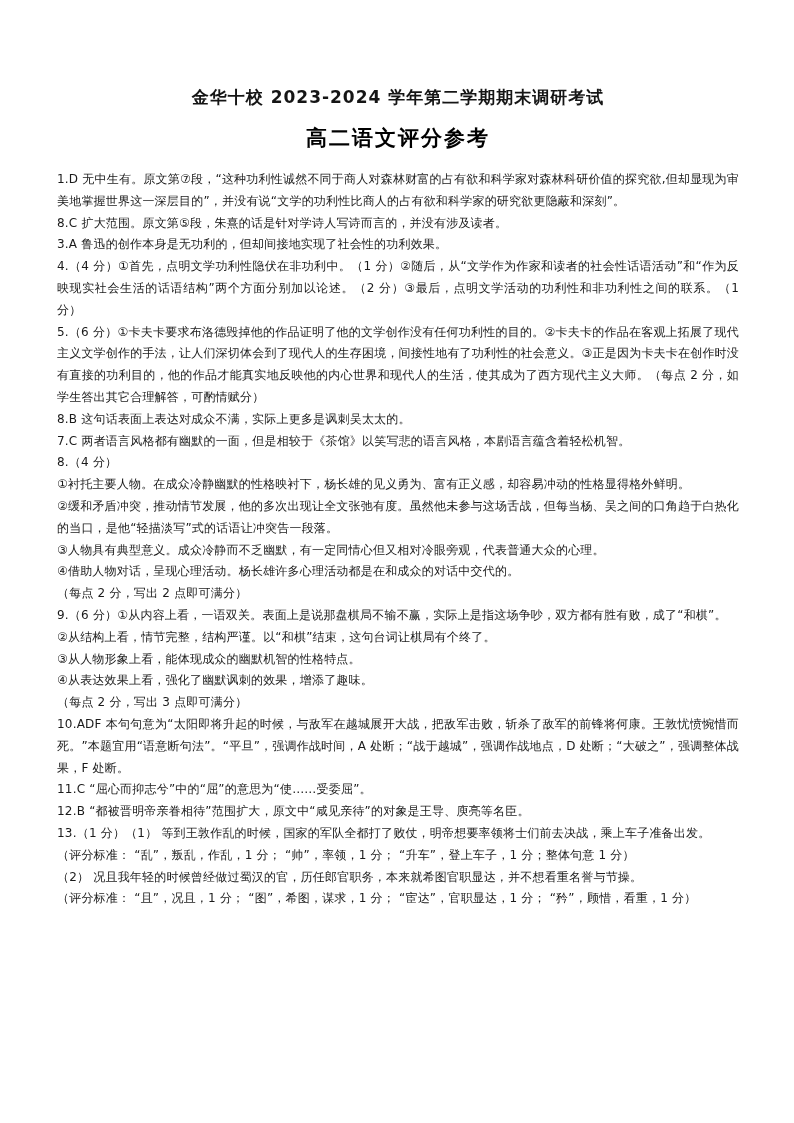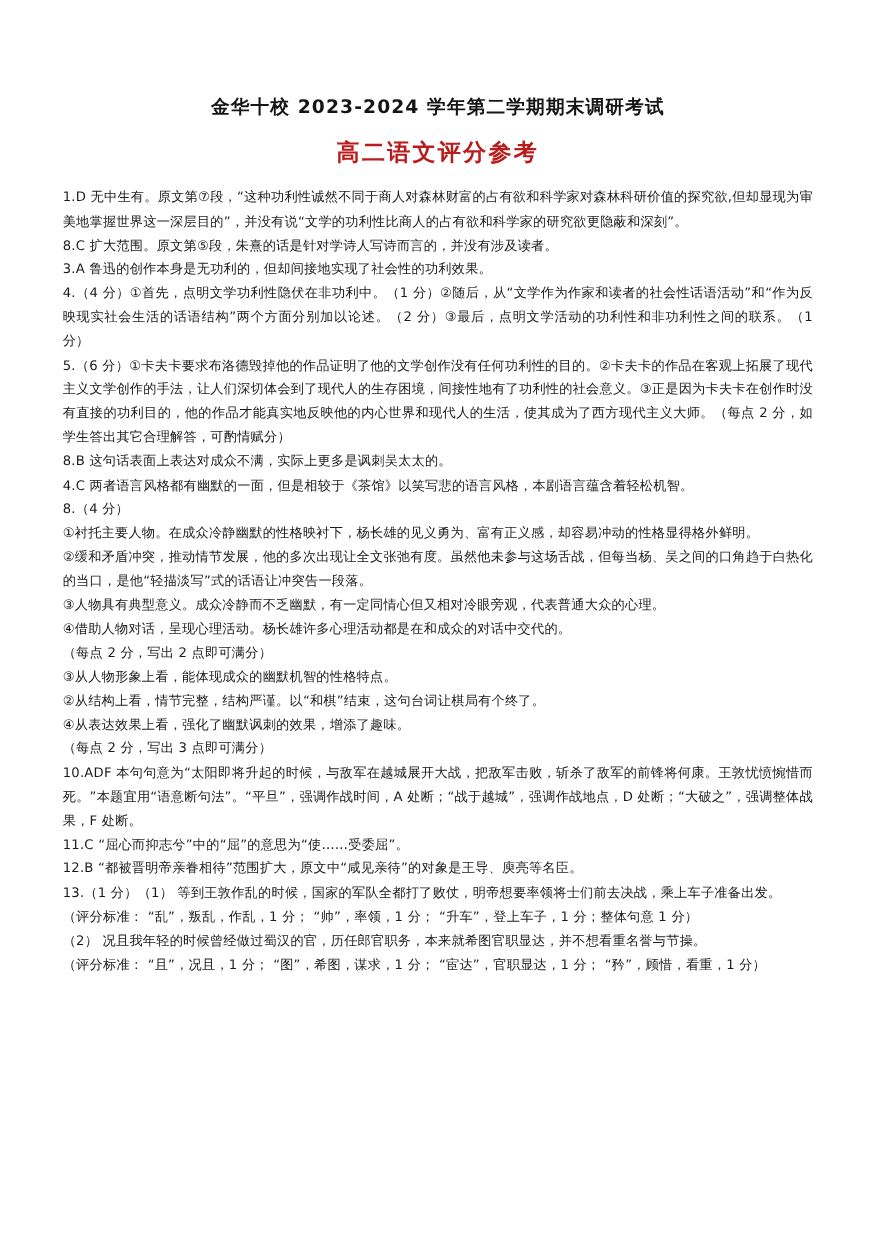--- a/index.html
+++ b/index.html
@@ -26,21 +26,21 @@
     font-weight: bold;
     letter-spacing: 1px;
     color: #151515;
   }
   .doc-subtitle {
     margin: 0 0 17px 0;
     text-align: center;
     font-size: 21px;
     font-weight: bold;
     letter-spacing: 2px;
-    color: #b91c1c;
+    color: #000000;
   }
   .answers p {
     margin: 0;
     font-size: 12px;
     line-height: 21.8px;
     text-align: justify;
     text-justify: inter-ideograph;
     letter-spacing: 0.2px;
     color: #1a1a1a;
     word-break: break-all;
@@ -53,29 +53,30 @@
   <h1 class="doc-title">金华十校 2023-2024 学年第二学期期末调研考试</h1>
   <h2 class="doc-subtitle">高二语文评分参考</h2>
 
   <div class="answers">
     <p>1.D 无中生有。原文第⑦段，“这种功利性诚然不同于商人对森林财富的占有欲和科学家对森林科研价值的探究欲,但却显现为审美地掌握世界这一深层目的”，并没有说“文学的功利性比商人的占有欲和科学家的研究欲更隐蔽和深刻”。</p>
     <p>8.C 扩大范围。原文第⑤段，朱熹的话是针对学诗人写诗而言的，并没有涉及读者。</p>
     <p>3.A 鲁迅的创作本身是无功利的，但却间接地实现了社会性的功利效果。</p>
     <p>4.（4 分）①首先，点明文学功利性隐伏在非功利中。（1 分）②随后，从“文学作为作家和读者的社会性话语活动”和“作为反映现实社会生活的话语结构”两个方面分别加以论述。（2 分）③最后，点明文学活动的功利性和非功利性之间的联系。（1 分）</p>
     <p>5.（6 分）①卡夫卡要求布洛德毁掉他的作品证明了他的文学创作没有任何功利性的目的。②卡夫卡的作品在客观上拓展了现代主义文学创作的手法，让人们深切体会到了现代人的生存困境，间接性地有了功利性的社会意义。③正是因为卡夫卡在创作时没有直接的功利目的，他的作品才能真实地反映他的内心世界和现代人的生活，使其成为了西方现代主义大师。（每点 2 分，如学生答出其它合理解答，可酌情赋分）</p>
     <p>8.B 这句话表面上表达对成众不满，实际上更多是讽刺吴太太的。</p>
-    <p>4.C 两者语言风格都有幽默的一面，但是相较于《茶馆》以笑写悲的语言风格，本剧语言蕴含着轻松机智。</p>
+    <p>7.C 两者语言风格都有幽默的一面，但是相较于《茶馆》以笑写悲的语言风格，本剧语言蕴含着轻松机智。</p>
     <p>8.（4 分）</p>
     <p>①衬托主要人物。在成众冷静幽默的性格映衬下，杨长雄的见义勇为、富有正义感，却容易冲动的性格显得格外鲜明。</p>
     <p>②缓和矛盾冲突，推动情节发展，他的多次出现让全文张弛有度。虽然他未参与这场舌战，但每当杨、吴之间的口角趋于白热化的当口，是他“轻描淡写”式的话语让冲突告一段落。</p>
     <p>③人物具有典型意义。成众冷静而不乏幽默，有一定同情心但又相对冷眼旁观，代表普通大众的心理。</p>
     <p>④借助人物对话，呈现心理活动。杨长雄许多心理活动都是在和成众的对话中交代的。</p>
     <p>（每点 2 分，写出 2 点即可满分）</p>
+    <p>9.（6 分）①从内容上看，一语双关。表面上是说那盘棋局不输不赢，实际上是指这场争吵，双方都有胜有败，成了“和棋”。</p>
+    <p>②从结构上看，情节完整，结构严谨。以“和棋”结束，这句台词让棋局有个终了。</p>
     <p>③从人物形象上看，能体现成众的幽默机智的性格特点。</p>
-    <p>②从结构上看，情节完整，结构严谨。以“和棋”结束，这句台词让棋局有个终了。</p>
     <p>④从表达效果上看，强化了幽默讽刺的效果，增添了趣味。</p>
     <p>（每点 2 分，写出 3 点即可满分）</p>
     <p>10.ADF 本句句意为“太阳即将升起的时候，与敌军在越城展开大战，把敌军击败，斩杀了敌军的前锋将何康。王敦忧愤惋惜而死。”本题宜用“语意断句法”。“平旦”，强调作战时间，A 处断；“战于越城”，强调作战地点，D 处断；“大破之”，强调整体战果，F 处断。</p>
     <p>11.C “屈心而抑志兮”中的“屈”的意思为“使……受委屈”。</p>
     <p>12.B “都被晋明帝亲眷相待”范围扩大，原文中“咸见亲待”的对象是王导、庾亮等名臣。</p>
     <p>13.（1 分）（1） 等到王敦作乱的时候，国家的军队全都打了败仗，明帝想要率领将士们前去决战，乘上车子准备出发。</p>
     <p>（评分标准： “乱”，叛乱，作乱，1 分； “帅”，率领，1 分； “升车”，登上车子，1 分；整体句意 1 分）</p>
     <p>（2） 况且我年轻的时候曾经做过蜀汉的官，历任郎官职务，本来就希图官职显达，并不想看重名誉与节操。</p>
     <p>（评分标准： “且”，况且，1 分； “图”，希图，谋求，1 分； “宦达”，官职显达，1 分； “矜”，顾惜，看重，1 分）</p>
   </div>

